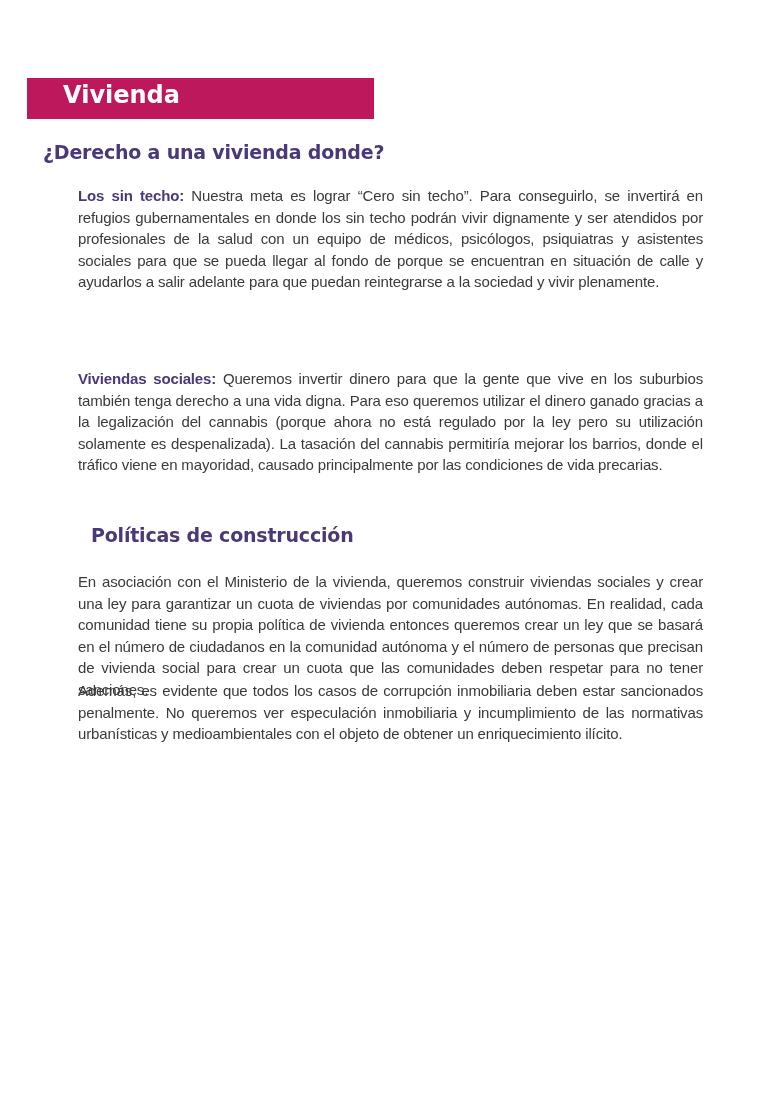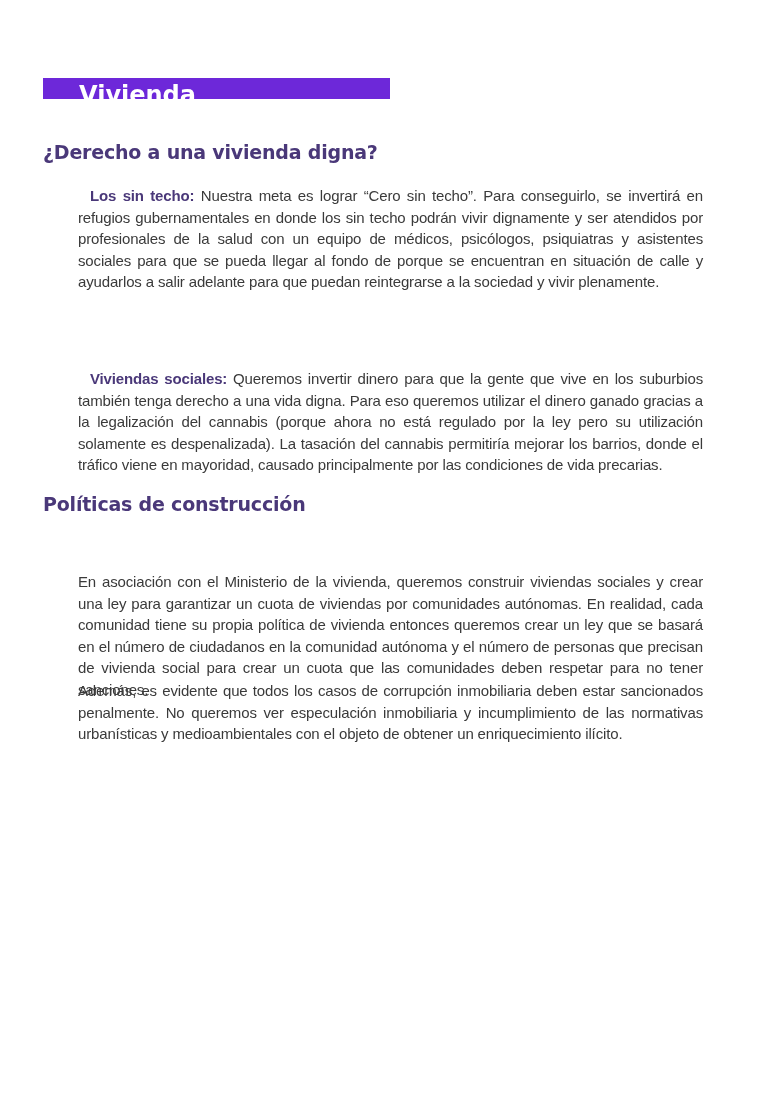--- a/index.html
+++ b/index.html
@@ -1,32 +1,32 @@
 <!DOCTYPE html>
 <html><head>
 <meta charset="utf-8">
 <style>
   html, body { margin: 0; padding: 0; background: #ffffff; }
   body { width: 781px; height: 1105px; position: relative; overflow: hidden; font-family: "Liberation Sans", sans-serif; }
-  .banner { position: absolute; left: 43px; top: 78px; width: 347px; height: 21px; background: #6d28d9; }
+  .banner { position: absolute; left: 27px; top: 78px; width: 347px; height: 41px; background: #be185d; }
   .banner-title { position: absolute; left: 36px; top: 2px; color: #ffffff; font-family: "DejaVu Sans", sans-serif; font-weight: bold; font-size: 24px; line-height: 30px; }
   .h2 { position: absolute; left: 43px; color: #4a3879; font-family: "DejaVu Sans", sans-serif; font-weight: bold; font-size: 19px; line-height: 24px; margin: 0; letter-spacing: -0.2px; }
   .para { position: absolute; left: 78px; width: 625px; color: #3a3a3a; font-family: "Liberation Sans", sans-serif; font-size: 15px; line-height: 21.6px; text-align: justify; margin: 0; letter-spacing: -0.15px; }
-  .lead { color: #4a3879; font-weight: bold; margin-left: 12px; }
+  .lead { color: #4a3879; font-weight: bold; }
 </style>
 </head>
 <body>
 
 <div class="banner">
   <div class="banner-title">Vivienda</div>
 </div>
 
-<h2 class="h2" style="top:140px;">¿Derecho a una vivienda digna?</h2>
+<h2 class="h2" style="top:140px;">¿Derecho a una vivienda donde?</h2>
 
 <p class="para" style="top:185px;"><span class="lead">Los sin techo:</span><span> Nuestra meta es lograr “Cero sin techo”. Para conseguirlo, se invertirá en refugios gubernamentales en donde los sin techo podrán vivir dignamente y ser atendidos por profesionales de la salud con un equipo de médicos, psicólogos, psiquiatras y asistentes sociales para que se pueda llegar al fondo de porque se encuentran en situación de calle y ayudarlos a salir adelante para que puedan reintegrarse a la sociedad y vivir plenamente.</span></p>
 
 <p class="para" style="top:368px;"><span class="lead">Viviendas sociales:</span><span> Queremos invertir dinero para que la gente que vive en los suburbios también tenga derecho a una vida digna. Para eso queremos utilizar el dinero ganado gracias a  la legalización del cannabis (porque ahora no está regulado por la ley pero su utilización solamente es despenalizada). La tasación del cannabis permitiría mejorar los barrios, donde el tráfico viene en mayoridad, causado principalmente por las condiciones de vida precarias.</span></p>
 
-<h2 class="h2" style="top:492px;">Políticas de construcción</h2>
+<h2 class="h2" style="top:523px;margin-left:48px;">Políticas de construcción</h2>
 
 <p class="para" style="top:571px;">En asociación con el Ministerio de la vivienda, queremos construir viviendas sociales y crear una ley para garantizar un cuota de viviendas por comunidades autónomas. En realidad, cada comunidad tiene su propia política de vivienda entonces queremos crear un ley que se basará en el número de ciudadanos en la comunidad autónoma y el número de personas que precisan de vivienda social para crear un cuota que las comunidades deben respetar para no tener sanciones.</p>
 
 <p class="para" style="top:680px;">Además, es evidente que todos los casos de corrupción inmobiliaria deben estar sancionados penalmente. No queremos ver especulación inmobiliaria y incumplimiento de las normativas urbanísticas y medioambientales con el objeto de obtener un enriquecimiento ilícito.</p>
 
 </body></html>

